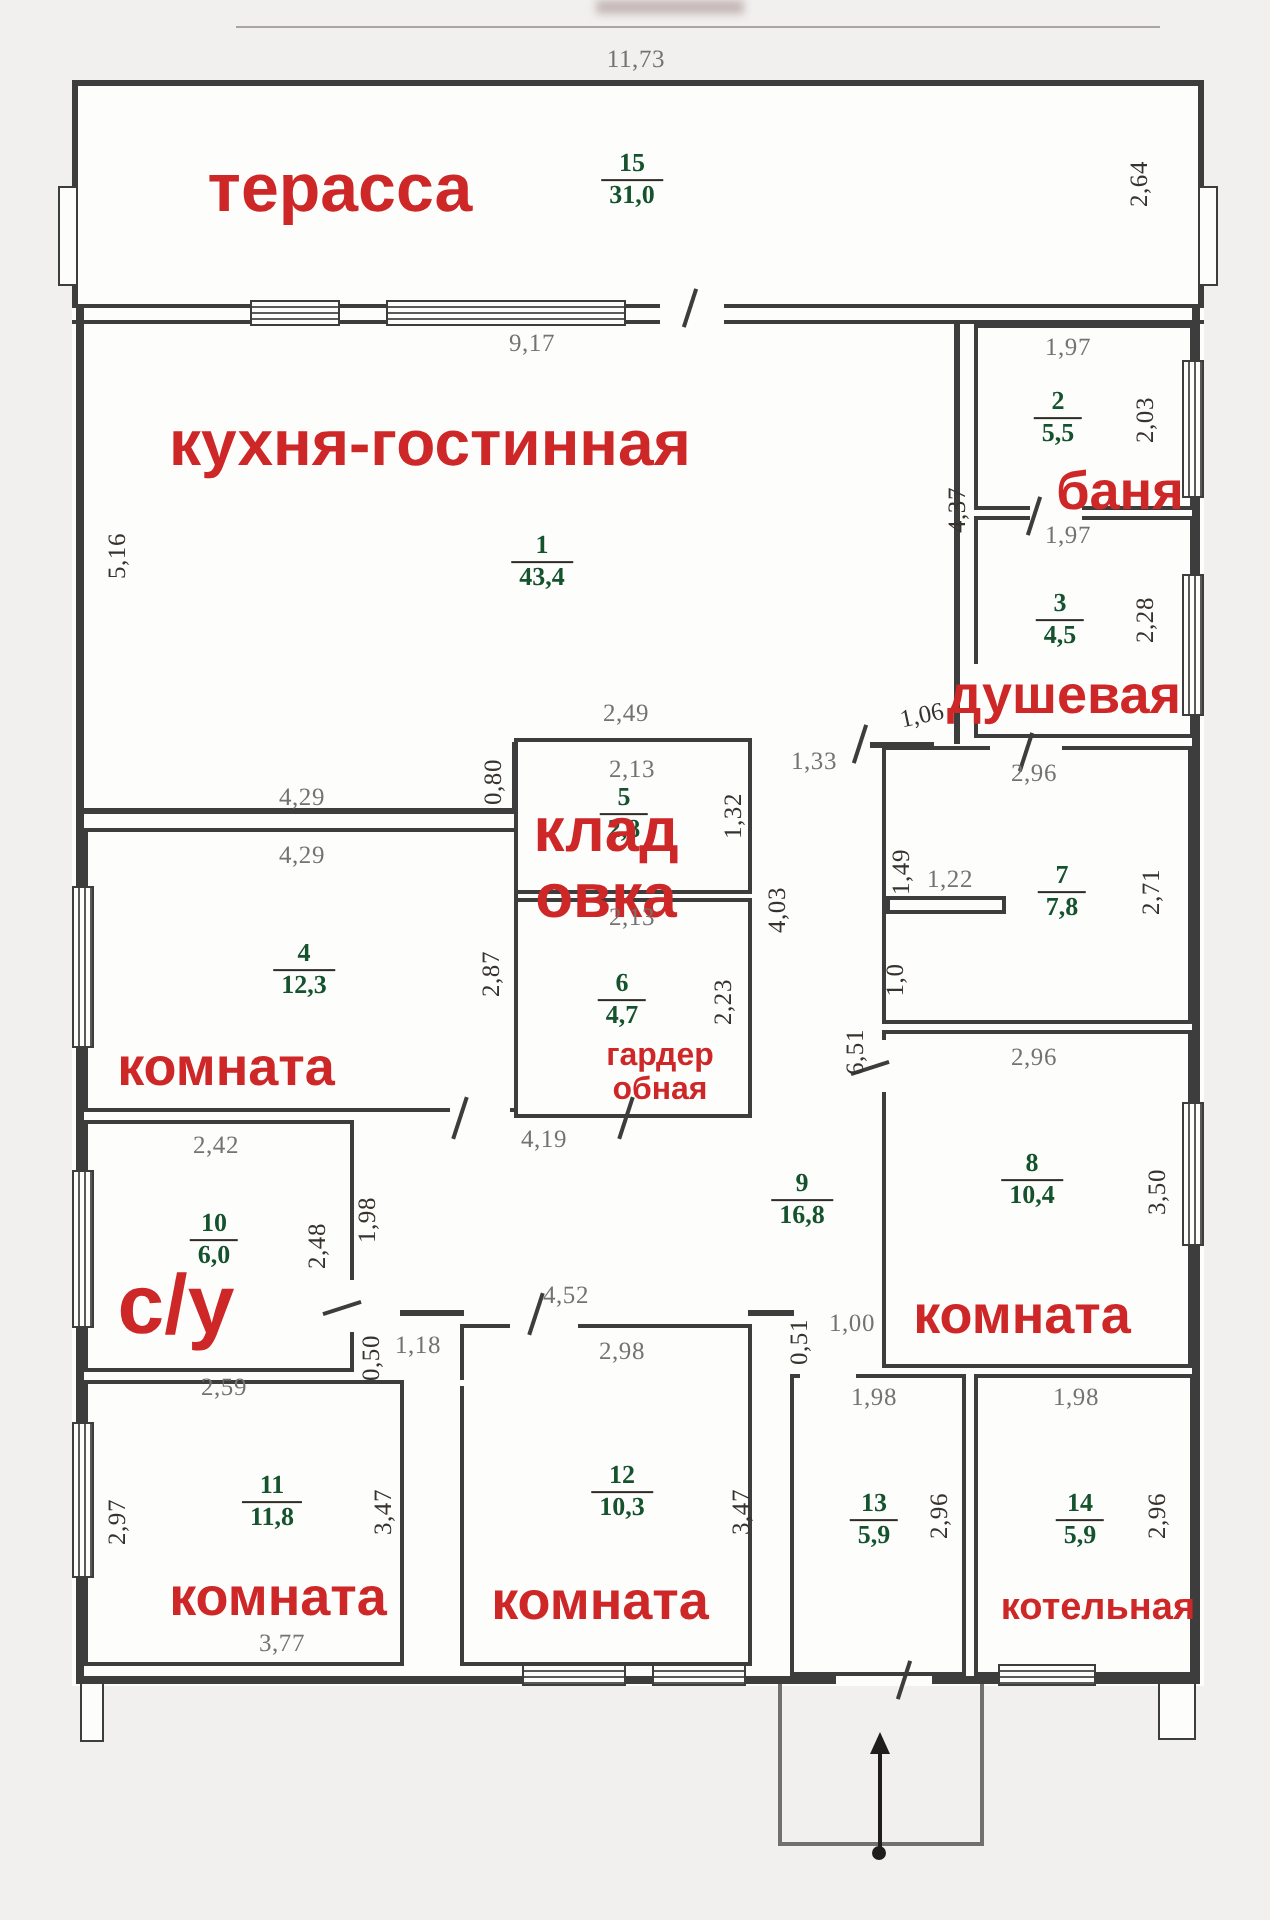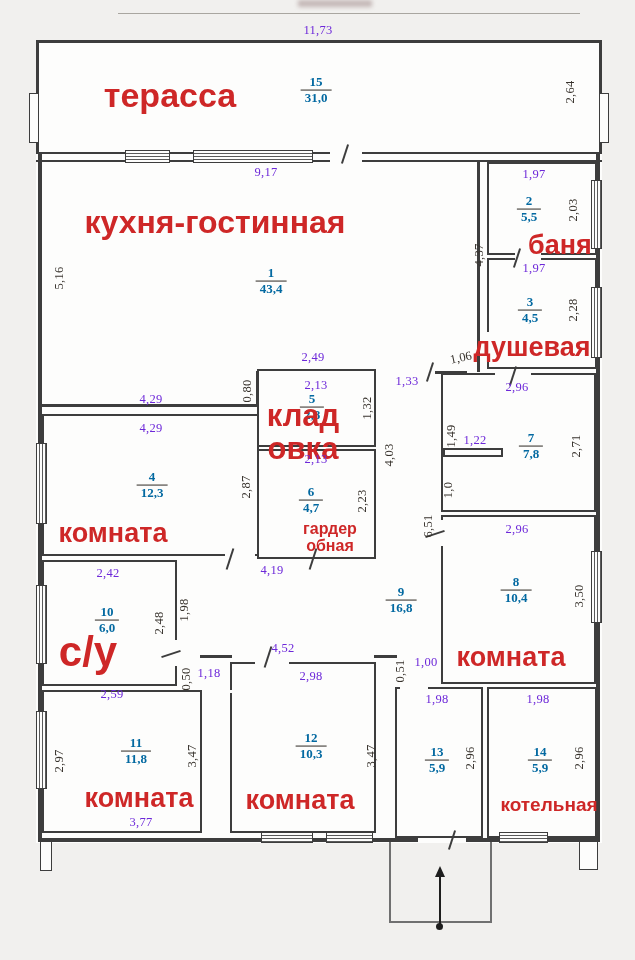--- a/index.html
+++ b/index.html
@@ -11,30 +11,30 @@
   .box{position:absolute;border:2px solid #3d3d3d;box-sizing:border-box;background:transparent}
   .whitebox{position:absolute;border:2px solid #3d3d3d;box-sizing:border-box;background:#fdfdfc}
   .pier{position:absolute;border:1.5px solid #3d3d3d;box-sizing:border-box;background:#fdfdfc}
   .gap{position:absolute;background:#fdfdfc}
   .winh{position:absolute;box-sizing:border-box;border:1px solid #3d3d3d;background:
         repeating-linear-gradient(to bottom,#fdfdfc 0 2px,#5a5a5a 2px 3px);}
   .winv{position:absolute;box-sizing:border-box;border:1px solid #3d3d3d;background:
         repeating-linear-gradient(to right,#fdfdfc 0 2px,#5a5a5a 2px 3px);}
   .tick{position:absolute;width:2px;height:20px;background:#3d3d3d;transform:rotate(18deg)}
   .tickh{position:absolute;width:2px;height:20px;background:#3d3d3d;transform:rotate(72deg)}
-  .dim{position:absolute;font:12.5px "Liberation Serif",serif;color:#6d28d9;
+  .dim{position:absolute;font:12.5px "Liberation Serif",serif;color:#737373;
        transform:translate(-50%,-50%);white-space:nowrap;letter-spacing:.3px}
   .dimv{position:absolute;font:12.5px "Liberation Serif",serif;color:#37322c;
        transform:translate(-50%,-50%) rotate(-90deg);white-space:nowrap;letter-spacing:.3px}
   .dimr{position:absolute;font:12.5px "Liberation Serif",serif;color:#37322c;
        transform:translate(-50%,-50%) rotate(-12deg);white-space:nowrap}
   .red{position:absolute;color:#ce2727;font-weight:600;transform:translate(-50%,-50%);
        white-space:nowrap;line-height:1.08;text-align:center}
   .frac{position:absolute;transform:translate(-50%,-50%);text-align:center;
-        font:bold 13px "Liberation Serif",serif;color:#0369a1;line-height:1.15}
+        font:bold 13px "Liberation Serif",serif;color:#14532d;line-height:1.15}
   .frac .num{display:block;padding:0 4px}
   .frac .den{display:block;border-top:1.5px solid #2e2a24;padding:0 4px}
   .porch{position:absolute;border:2px solid #707070;border-top:none;box-sizing:border-box}
   .arrowhead{position:absolute;width:0;height:0;border-left:5px solid transparent;
              border-right:5px solid transparent;border-bottom:11px solid #1e1e1e}
   .dot{position:absolute;width:7px;height:7px;border-radius:50%;background:#1e1e1e}
   .smudge{position:absolute;background:#a08a8a;opacity:.55;filter:blur(2px)}
 </style>
 </head>
 <body>

